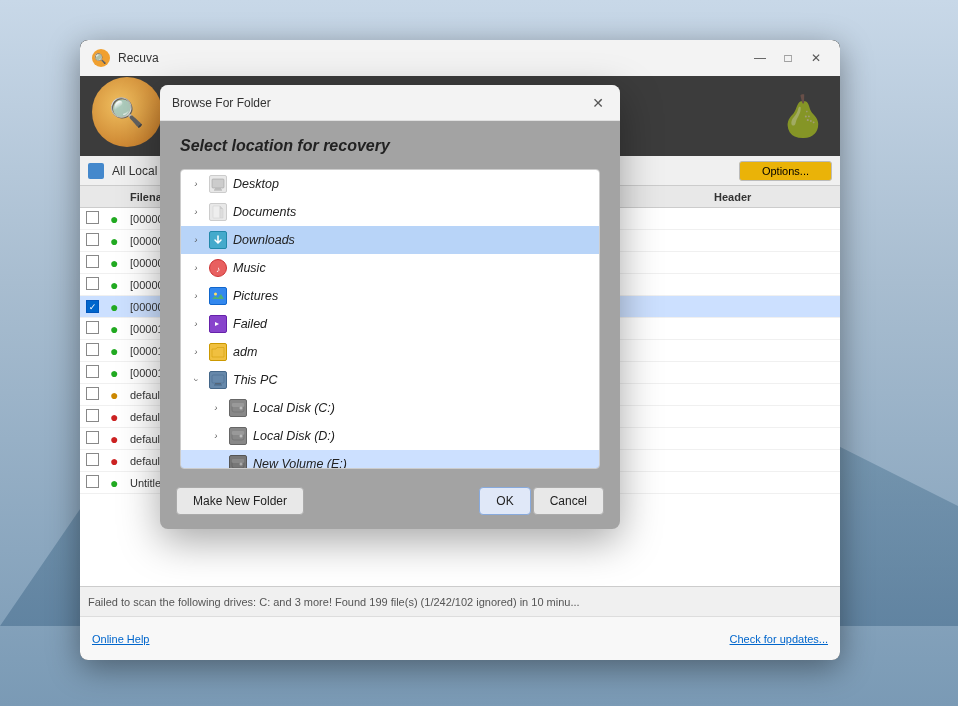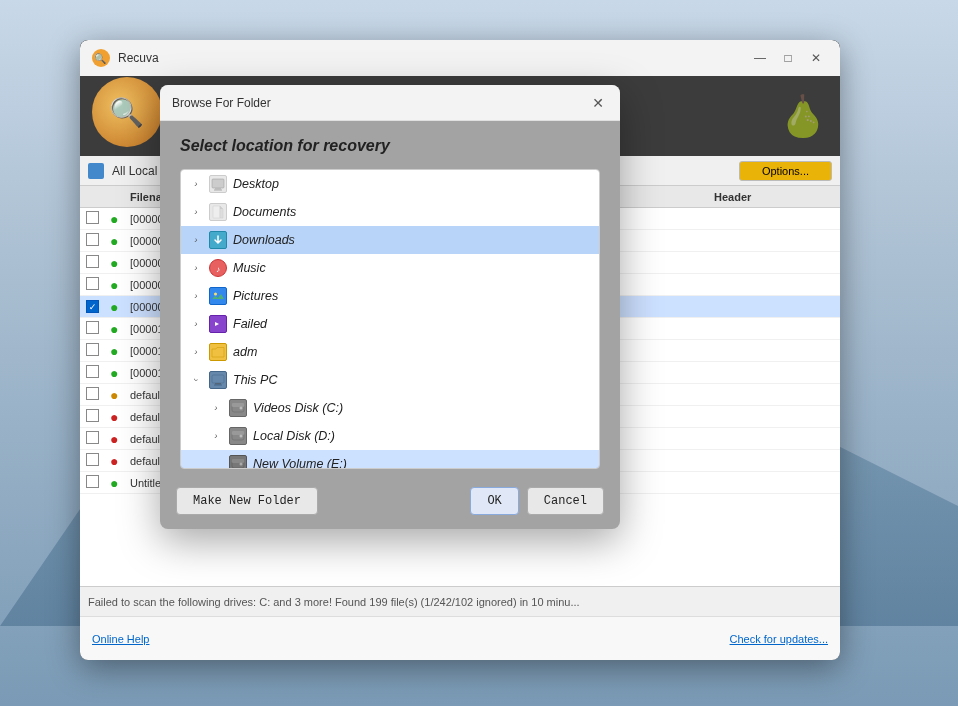--- a/index.html
+++ b/index.html
@@ -322,25 +322,24 @@
       padding: 10px 16px 14px;
     }
     .dialog-btn {
       padding: 6px 16px;
       border: 1px solid #aaa;
       border-radius: 4px;
       background: #e8e8e8;
       font-size: 12px;
       cursor: pointer;
       color: #222;
-      font-family: Liberation Mono, monospace;
     }
     .dialog-btn-group {
       display: flex;
-      gap: 8px;
+      gap: 2px;
     }
     .dialog-btn.ok {
       background: #e0e8f8;
       border-color: #88aadd;
     }
 
     
     .fi-desktop { background: #e8e8e8; border: 1px solid #ccc; }
     .fi-docs { background: #e8e8e8; border: 1px solid #ccc; }
     .fi-dl { background: #44aacc; border: 1px solid #2288aa; }
@@ -591,21 +590,21 @@
 
       <div class="tree-item tree-indent-1">
         <div class="tree-chevron">›</div>
         <div class="tree-icon fi-disk">
           <svg width="14" height="14" viewBox="0 0 14 14">
               <rect x="1" y="4" width="12" height="7" rx="2" fill="#888" stroke="#666" stroke-width="0.5"></rect>
               <rect x="1" y="2" width="12" height="4" rx="1" fill="#999"></rect>
               <circle cx="10" cy="7" r="1.5" fill="#bbb"></circle>
             </svg>
         </div>
-        <span class="tree-label">Videos Disk (C:)</span>
+        <span class="tree-label">Local Disk (C:)</span>
       </div>
 
       <div class="tree-item tree-indent-1">
         <div class="tree-chevron">›</div>
         <div class="tree-icon fi-disk">
           <svg width="14" height="14" viewBox="0 0 14 14">
               <rect x="1" y="4" width="12" height="7" rx="2" fill="#888" stroke="#666" stroke-width="0.5"></rect>
               <rect x="1" y="2" width="12" height="4" rx="1" fill="#999"></rect>
               <circle cx="10" cy="7" r="1.5" fill="#bbb"></circle>
             </svg>

